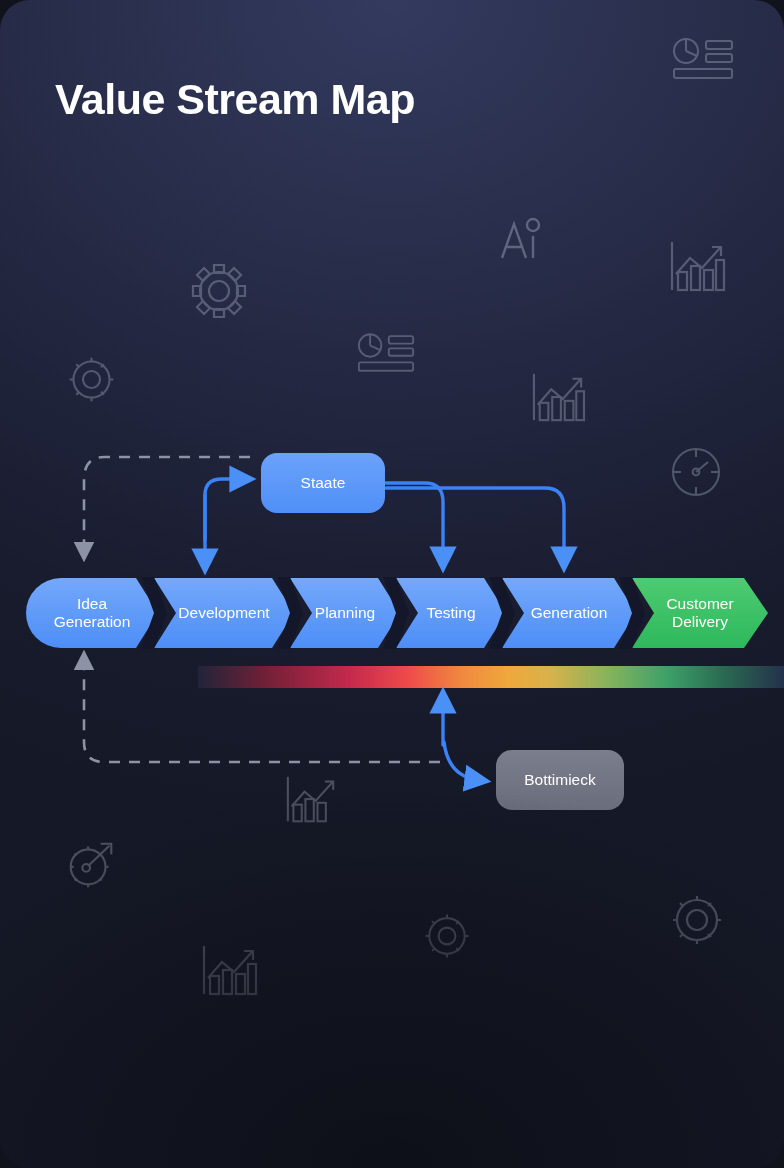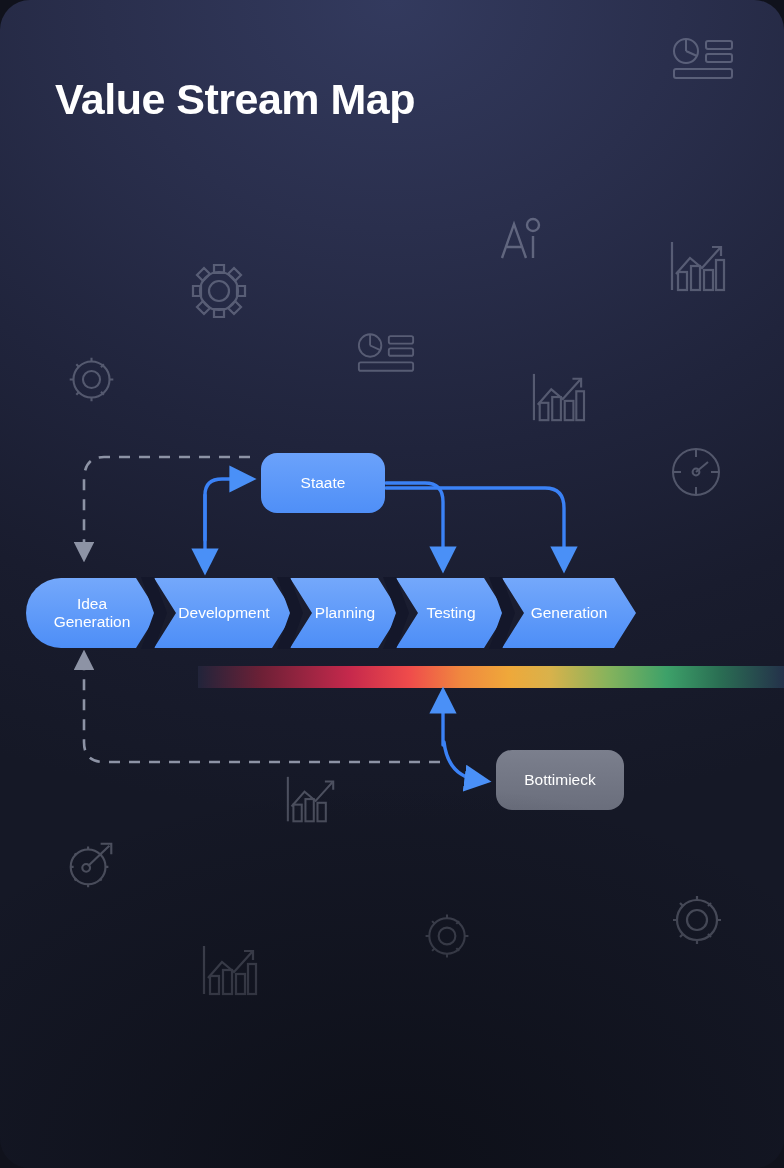--- a/index.html
+++ b/index.html
@@ -356,16 +356,21 @@
         <span class="lbl">Planning</span>
       </div>
       <div class="stage mid" style="width:110px; margin-left:-4px;">
         <span class="body"></span>
         <span class="lbl">Testing</span>
       </div>
       <div class="stage mid" style="width:134px; margin-left:-4px;">
         <span class="body"></span>
         <span class="lbl">Generation</span>
       </div>
+      <div class="stage last" style="width:136px; margin-left:-4px;">
+        <span class="body"></span>
+        <span class="lbl">Customer
+Delivery</span>
+      </div>
     </div>
 
   </div>
 </div>
 
 </body></html>

